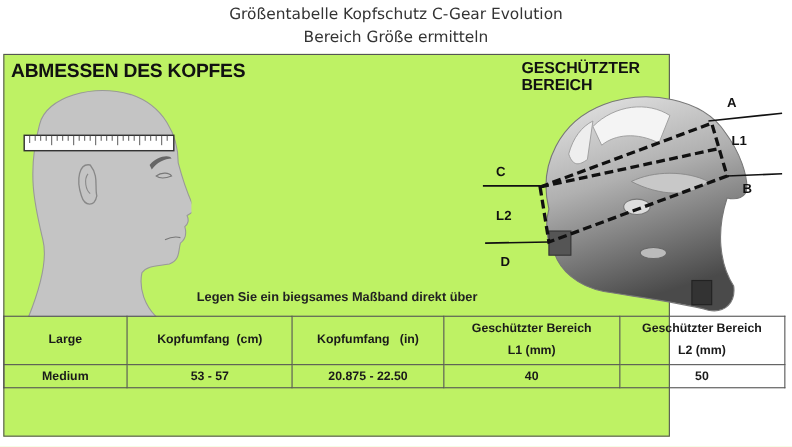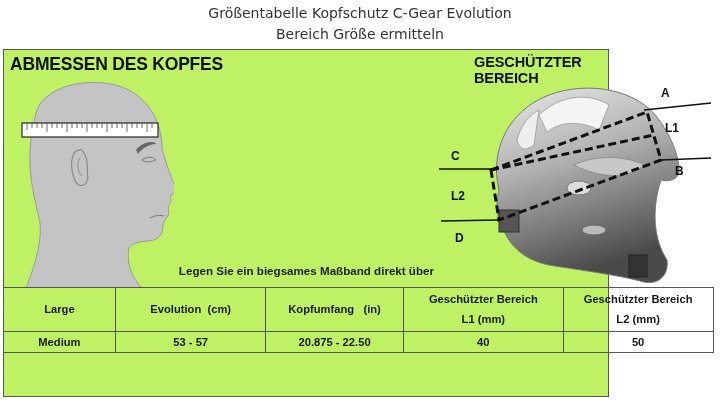--- a/index.html
+++ b/index.html
@@ -120,21 +120,21 @@
     <colgroup>
         <col class="c1">
         <col class="c2">
         <col class="c3">
         <col class="c4">
         <col class="c5">
       </colgroup>
     <thead>
       <tr>
         <th><span>Large</span></th>
-        <th><span style="white-space:pre">Evolution  (cm)</span></th>
+        <th><span style="white-space:pre">Kopfumfang  (cm)</span></th>
         <th><span style="white-space:pre">Kopfumfang   (in)</span></th>
         <th>
             <div>Geschützter Bereich</div>
             <div>L1 (mm)</div>
           </th>
         <th>
             <div>Geschützter Bereich</div>
             <div>L2 (mm)</div>
           </th>
       </tr>

